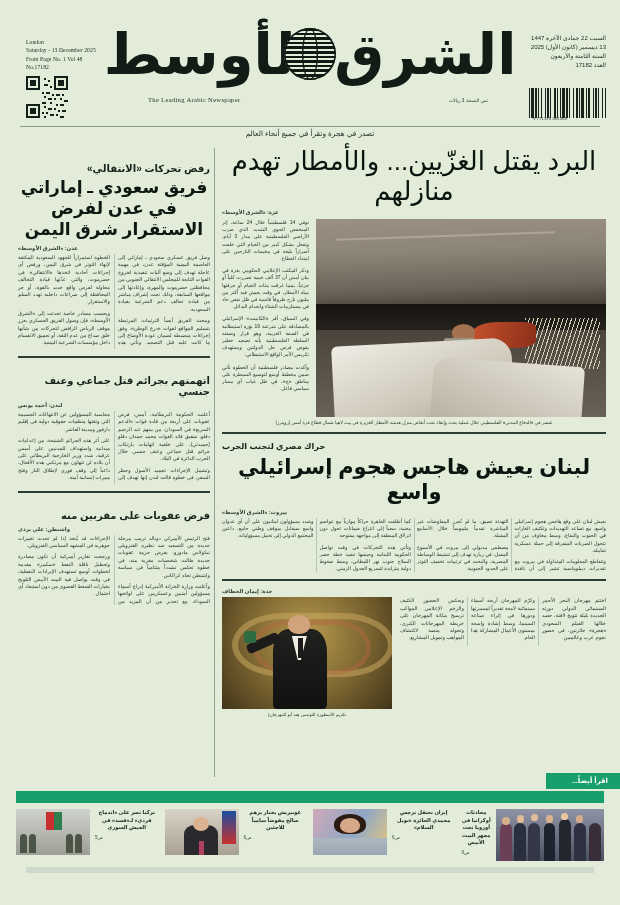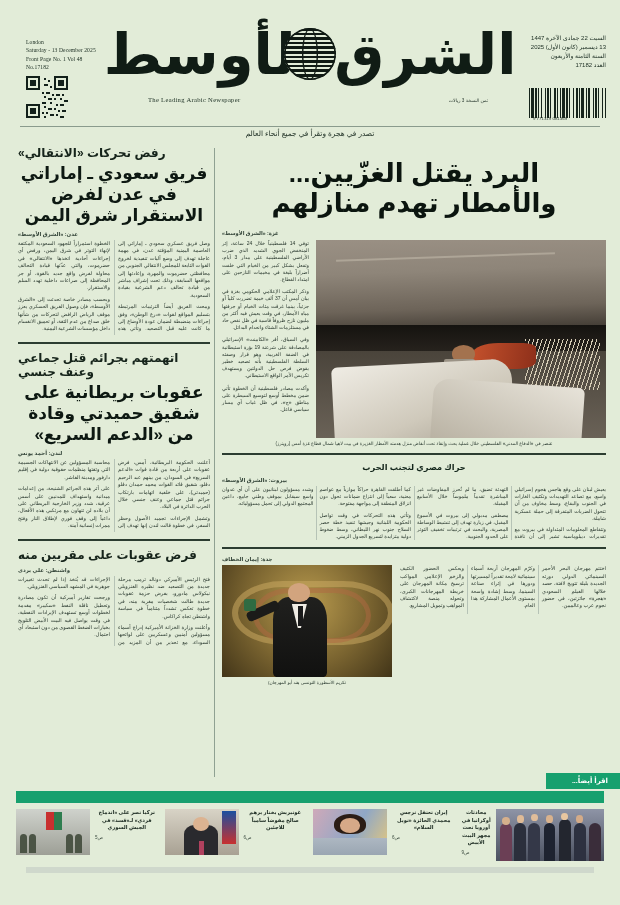--- a/index.html
+++ b/index.html
@@ -33,38 +33,38 @@
   .mh-mini{position:absolute;right:132px;top:98px;font-size:4.6px;color:#2b3b31;}
   .mh-rule{position:absolute;left:20px;right:20px;top:126px;height:1px;background:#8a9b8d;}
   .mh-sub{position:absolute;left:0;right:0;top:129px;text-align:center;font-size:7.4px;color:#1d2e23;}
 
   
   .body{position:absolute;top:146px;left:0;right:0;bottom:0;}
   .col-left{position:absolute;left:18px;top:0;width:192px;}
   .col-main{position:absolute;left:222px;top:0;right:14px;}
   .vdiv{position:absolute;left:214px;top:2px;bottom:128px;width:1px;background:#8fa192;}
 
-  .kicker{font-size:12px;font-weight:bold;text-align:left;color:#16241b;margin:0 0 3px;}
+  .kicker{font-size:10px;font-weight:bold;text-align:right;color:#16241b;margin:17px 0 3px;}
   .hl-left{font-size:17px;line-height:21px;font-weight:bold;text-align:center;color:#0d1812;letter-spacing:-.3px;margin:0;}
   .byline{font-size:5.4px;text-align:left;color:#35463a;margin:5px 0 3px;font-weight:bold;}
   .rule{height:1px;background:#8fa192;margin:7px 0;}
   .rule.thick{height:2px;background:#2c3d31;}
 
   .txtcols{column-count:2;column-gap:8px;column-rule:1px solid #b6c3b6;}
   .txtcols p{font-size:5.1px;line-height:7.4px;text-align:justify;margin:0 0 4px;color:#29382e;}
 
   .txtcols3{column-count:3;column-gap:7px;column-rule:1px solid #b6c3b6;}
   .txtcols3 p{font-size:5.1px;line-height:7.4px;text-align:justify;margin:0 0 4px;color:#29382e;}
 
   .txtcols4{column-count:4;column-gap:6px;column-rule:1px solid #b6c3b6;}
   .txtcols4 p{font-size:5px;line-height:7.2px;text-align:justify;margin:0 0 4px;color:#29382e;}
 
   
   .main-kicker{font-size:8.4px;font-weight:bold;text-align:center;margin:0 0 4px;}
-  .main-hl{font-size:26px;line-height:30px;font-weight:bold;text-align:center;color:#0b150f;letter-spacing:-.6px;margin:12px;}
+  .main-hl{font-size:26px;line-height:30px;font-weight:normal;text-align:center;color:#0b150f;letter-spacing:-.6px;margin:0;}
   .main-byline{font-size:5.2px;text-align:left;color:#35463a;margin:3px 0 4px;font-weight:bold;}
   .main-flex{display:flex;gap:7px;align-items:flex-start;}
   .photo-main{width:290px;height:198px;flex:none;position:relative;overflow:hidden;background:#6b6258;}
   .side-col{flex:1;}
   .side-col p{font-size:5px;line-height:7.2px;text-align:justify;margin:0 0 5px;color:#29382e;}
   .photo-cap{font-size:4.6px;color:#2d3d33;margin-top:3px;text-align:center;}
 
   
   .ph-slab{position:absolute;left:-4%;top:0;width:108%;height:46%;
      background:linear-gradient(178deg,#9a9084 0%,#8e8579 35%,#6d6459 72%,#3a342d 100%);}
@@ -73,21 +73,21 @@
   .ph-low{position:absolute;left:0;top:56%;width:100%;height:44%;background:linear-gradient(180deg,#4a443b,#6a6257);}
   .ph-sheet{position:absolute;left:6%;top:62%;width:62%;height:40%;background:linear-gradient(160deg,#efece4,#cfc9bb 60%,#a9a294);transform:rotate(-3deg);border-radius:6px 20px 4px 10px;}
   .ph-sheet2{position:absolute;left:40%;top:72%;width:52%;height:32%;background:linear-gradient(200deg,#e7e3d9,#b8b1a2);transform:rotate(4deg);border-radius:16px 6px 12px 4px;}
   .ph-person{position:absolute;left:54%;top:52%;width:22%;height:13%;background:linear-gradient(100deg,#c4512c,#8d2f1a);border-radius:40% 20% 30% 25%;}
   .ph-face{position:absolute;left:47%;top:53%;width:8%;height:9%;background:#a3724e;border-radius:50%;}
   .ph-block{position:absolute;left:44%;top:60%;width:11%;height:7%;background:#9b9386;border-radius:2px;}
   .ph-straw{position:absolute;right:2%;top:50%;width:26%;height:26%;
      background:repeating-linear-gradient(108deg,#d6cdb6 0 1px,transparent 1px 4px);}
 
   
-  .sec-kicker{font-size:8.2px;font-weight:bold;text-align:center;margin:0 0 3px;}
+  .sec-kicker{font-size:8.2px;font-weight:bold;text-align:left;margin:0 0 3px;}
   .sec-hl{font-size:21px;line-height:25px;font-weight:bold;text-align:center;color:#0b150f;letter-spacing:-.4px;margin:0;}
 
   
   .rs-flex{display:flex;gap:8px;align-items:flex-start;}
   .rs-txt{flex:1;}
   .photo-rs{width:170px;height:112px;flex:none;position:relative;overflow:hidden;background:#2a2519;}
   .rs-bg{position:absolute;inset:0;background:radial-gradient(circle at 50% 35%,#b99b4e,#7a6430 55%,#413418 100%);}
   .rs-arc{position:absolute;left:6%;top:14%;width:88%;height:46%;border:6px solid rgba(200,168,96,.55);border-radius:50%/80%;}
   .rs-arc2{position:absolute;left:18%;top:20%;width:64%;height:40%;border:5px solid rgba(176,104,66,.5);border-radius:50%/80%;}
   .rs-man{position:absolute;left:30%;bottom:0;width:32%;height:72%;background:linear-gradient(180deg,#20201e,#111110);border-radius:28% 28% 6% 6%;}
@@ -280,21 +280,20 @@
           <p>وصل فريق عسكري سعودي ـ إماراتي إلى العاصمة اليمنية المؤقتة عدن، في مهمة عاجلة تهدف إلى وضع آليات تنفيذية لخروج القوات التابعة للمجلس الانتقالي الجنوبي من محافظتي حضرموت والمهرة، وإعادتها إلى مواقعها السابقة، وذلك تحت إشراف مباشر من قيادة تحالف دعم الشرعية بقيادة السعودية.</p>
           <p>ويبحث الفريق أيضاً الترتيبات المرتبطة بتسليم المواقع لقوات «درع الوطن»، وفق إجراءات منضبطة لضمان عودة الأوضاع إلى ما كانت عليه قبل التصعيد. وتأتي هذه الخطوة استمراراً للجهود السعودية المكثفة لإنهاء التوتر في شرق اليمن، ورفض أي إجراءات أحادية اتخذها «الانتقالي» في حضرموت، والتي عدّتها قيادة التحالف محاولة لفرض واقع جديد بالقوة، أو جر المحافظة إلى صراعات داخلية تهدد السلم والاستقرار.</p>
           <p>وبحسب مصادر خاصة تحدثت إلى «الشرق الأوسط»، فإن وصول الفريق العسكري يعزز موقف الرياض الرافض لتحركات من شأنها خلق صداع من عدم الثقة، أو تعميق الانقسام داخل مؤسسات الشرعية اليمنية.</p>
         </div>
       </div>
 
       <div class="rule thick"></div>
 
       <div>
         <p class="kicker">اتهمتهم بجرائم قتل جماعي وعنف جنسي</p>
-        <h2 class="hl-left">عقوبات بريطانية على شقيق حميدتي وقادة من «الدعم السريع»</h2>
         <div class="byline">لندن: أحمد يونس</div>
         <div class="txtcols">
           <p>أعلنت الحكومة البريطانية، أمس، فرض عقوبات على أربعة من قادة قوات «الدعم السريع» في السودان، من بينهم عبد الرحيم دقلو، شقيق قائد القوات محمد حمدان دقلو (حميدتي)، على خلفية اتهامات بارتكاب جرائم قتل جماعي وعنف جنسي خلال الحرب الدائرة في البلاد.</p>
           <p>وتشمل الإجراءات تجميد الأصول وحظر السفر، في خطوة قالت لندن إنها تهدف إلى محاسبة المسؤولين عن الانتهاكات الجسيمة التي وثقتها منظمات حقوقية دولية في إقليم دارفور ومدينة الفاشر.</p>
           <p>على أثر هذه الجرائم الشنيعة، من إعدامات ميدانية واستهداف للمدنيين على أسس عرقية، شدد وزير الخارجية البريطاني على أن بلاده لن تتهاون مع مرتكبي هذه الأفعال، داعياً إلى وقف فوري لإطلاق النار وفتح ممرات إنسانية آمنة.</p>
         </div>
       </div>
 
       <div class="rule thick"></div>
 
@@ -334,20 +333,21 @@
             <p>وأكدت مصادر فلسطينية أن الخطوة تأتي ضمن مخطط أوسع لتوسيع السيطرة على مناطق «ج»، في ظل غياب أي مسار سياسي فاعل.</p>
           </div>
         </div>
         <div class="photo-cap">عنصر في «الدفاع المدني» الفلسطيني خلال عملية بحث وإنقاذ تحت أنقاض منزل هدمته الأمطار الغزيرة في بيت لاهيا شمال قطاع غزة أمس (رويترز)</div>
       </div>
 
       <div class="rule thick"></div>
 
       <div>
         <p class="sec-kicker">حراك مصري لتجنب الحرب</p>
+        <h2 class="sec-hl">لبنان يعيش هاجس هجوم إسرائيلي واسع</h2>
         <div class="byline">بيروت: «الشرق الأوسط»</div>
         <div class="txtcols4">
           <p>يعيش لبنان على وقع هاجس هجوم إسرائيلي واسع، مع تصاعد التهديدات وتكثيف الغارات في الجنوب والبقاع، وسط مخاوف من أن تتحول الضربات المتفرقة إلى حملة عسكرية شاملة.</p>
           <p>وتتقاطع المعلومات المتداولة في بيروت مع تقديرات ديبلوماسية تشير إلى أن نافذة التهدئة تضيق، ما لم تُحرز المفاوضات غير المباشرة تقدماً ملموساً خلال الأسابيع المقبلة.</p>
           <p>مصطفى مدبولي إلى بيروت في الأسبوع المقبل، في زيارة تهدف إلى تنشيط الوساطة المصرية، والبحث في ترتيبات تخفيف التوتر على الحدود الجنوبية.</p>
           <p>كما أطلقت القاهرة حراكاً موازياً مع عواصم معنية، سعياً إلى انتزاع ضمانات تحول دون انزلاق المنطقة إلى مواجهة مفتوحة.</p>
           <p>وتأتي هذه التحركات في وقت تواصل الحكومة اللبنانية وجيشها تنفيذ خطة حصر السلاح جنوب نهر الليطاني، وسط ضغوط دولية متزايدة لتسريع الجدول الزمني.</p>
           <p>وشدد مسؤولون لبنانيون على أن أي عدوان واسع سيقابل بموقف وطني جامع، داعين المجتمع الدولي إلى تحمل مسؤولياته.</p>
         </div>
       </div>

